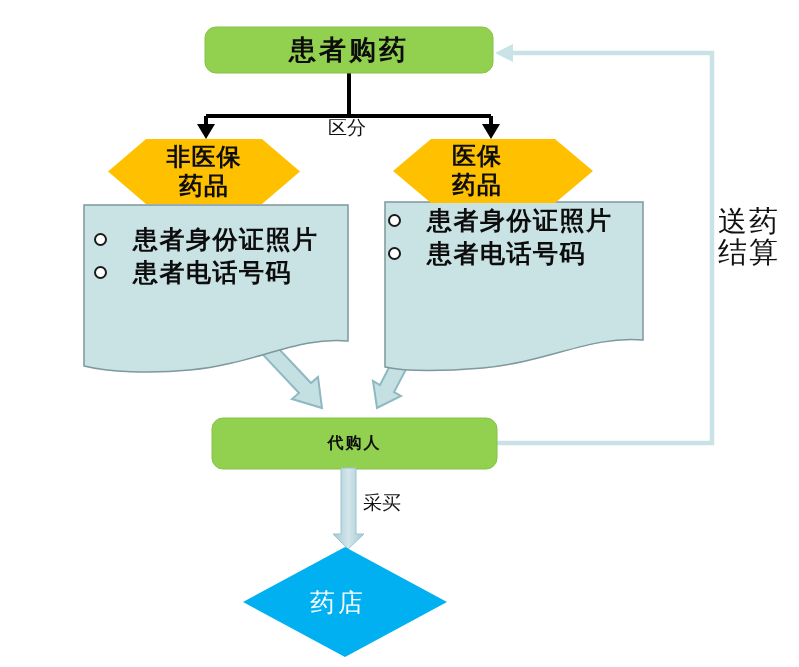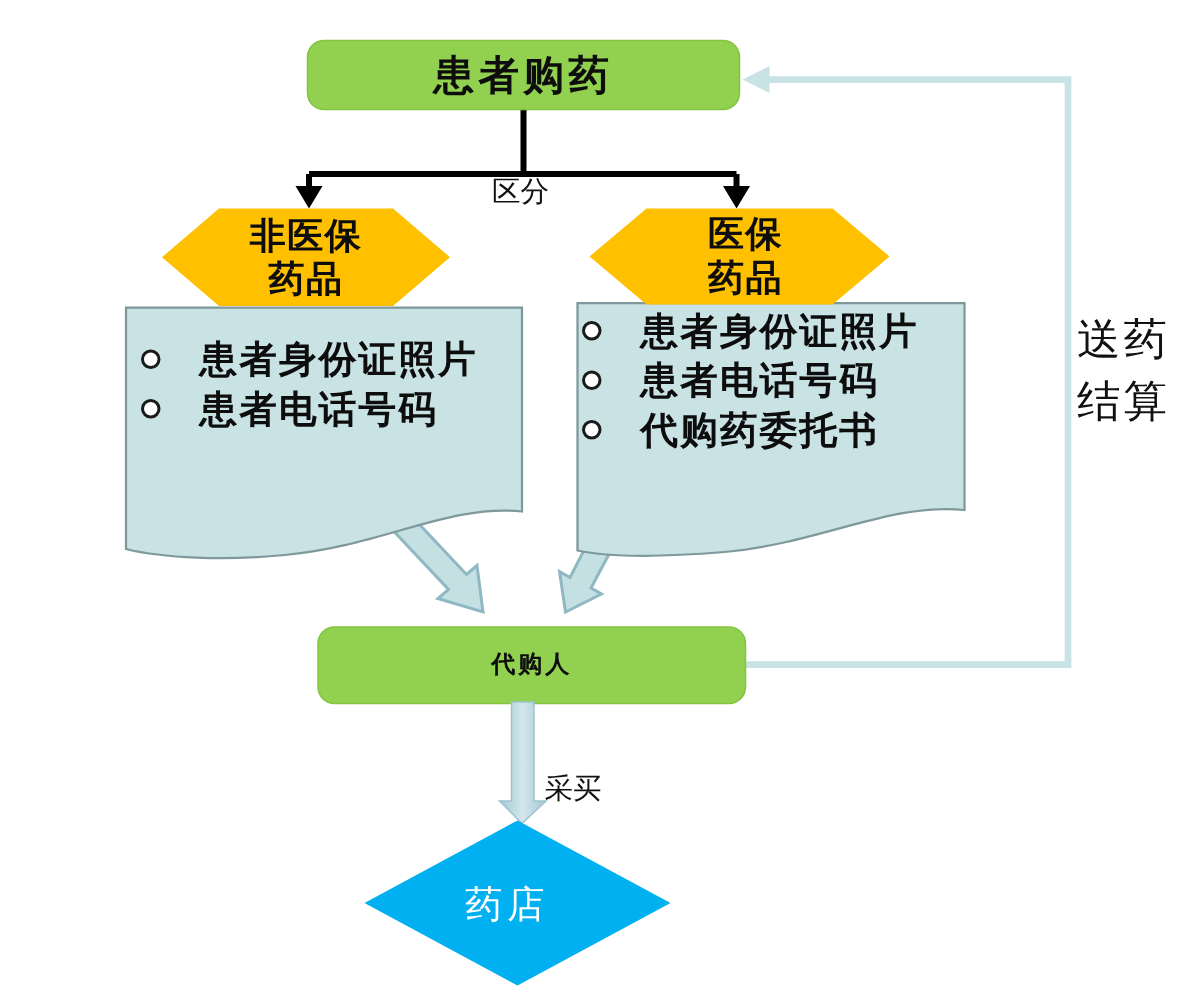--- a/index.html
+++ b/index.html
@@ -9,21 +9,21 @@
   }
   svg.layer { position:absolute; left:0; top:0; }
   .ovl { position:absolute; box-sizing:border-box; }
   .center { display:flex; align-items:center; justify-content:center; text-align:center; }
   .node-text { font-weight:bold; color:#0d0d0d; }
   .title-text   { font-size:27px; letter-spacing:3px; }
   .agent-text   { font-size:16px; letter-spacing:2px; }
   .hex-text     { font-size:24px; line-height:29px; letter-spacing:1px; white-space:pre-line; }
   .serif-label  { font-family:"DejaVu Serif", serif; color:#111; }
   .small-label  { font-size:19px; text-align:left; }
-  .feedback-text{ font-size:29px; line-height:41px; letter-spacing:2px; white-space:pre-line; }
+  .feedback-text{ font-size:29px; line-height:31px; letter-spacing:2px; white-space:pre-line; }
   .pharmacy-text{ color:#ffffff; font-size:25px; letter-spacing:3px; }
   ul.doc-list { list-style:none; margin:0; padding:0; }
   ul.doc-list li {
     display:flex; align-items:center; height:33px;
     font-size:25px; font-weight:bold; color:#0d0d0d; letter-spacing:1.5px;
   }
   .bullet {
     width:9px; height:9px; border:2px solid #1a1a1a; border-radius:50%;
     background:#fff; margin-right:26px; flex-shrink:0;
   }
@@ -66,21 +66,21 @@
     <polygon points="345,547 447,602 345,657 243,602" fill="#00B0F0"></polygon>
   </svg>
 
   <div class="ovl center node-text title-text" style="left:205px; top:27px; width:288px; height:46px;font-family:Liberation Serif, serif;">患者购药</div>
 
   <div class="ovl center small-label serif-label" style="left:312px; top:117px; width:70px; height:22px;">区分</div>
 
   <div class="ovl center node-text hex-text" style="left:108px; top:139px; width:192px; height:66px;">非医保
 药品</div>
 
-  <div class="ovl center node-text hex-text" style="left:397px; top:138px; width:200px; height:65px;">医保
+  <div class="ovl center node-text hex-text" style="left:377px; top:138px; width:200px; height:65px;">医保
 药品</div>
 
   <ul class="doc-list ovl" style="left:94px; top:223px;">
     <li>
       <span class="bullet"></span>
       <span>患者身份证照片</span>
       </li>
     <li>
       <span class="bullet"></span>
       <span>患者电话号码</span>
@@ -89,28 +89,24 @@
 
   <ul class="doc-list ovl" style="left:388px; top:204px;">
     <li>
       <span class="bullet"></span>
       <span>患者身份证照片</span>
       </li>
     <li>
       <span class="bullet"></span>
       <span>患者电话号码</span>
       </li>
-    <li>
-      <span class="bullet"></span>
-      <span>代购药委托书</span>
-      </li>
   </ul>
 
   <div class="ovl feedback-text serif-label" style="left:718px; top:206px; width:80px;">送药
 结算</div>
 
   <div class="ovl center node-text agent-text" style="left:212px; top:418px; width:285px; height:51px;">代购人</div>
 
-  <div class="ovl center small-label serif-label" style="left:352px; top:515px; width:60px; height:22px;">采买</div>
+  <div class="ovl center small-label serif-label" style="left:352px; top:492px; width:60px; height:22px;">采买</div>
 
   <div class="ovl center pharmacy-text" style="left:236px; top:547px; width:204px; height:110px;">药店</div>
 
 </div>
 
 </body></html>

